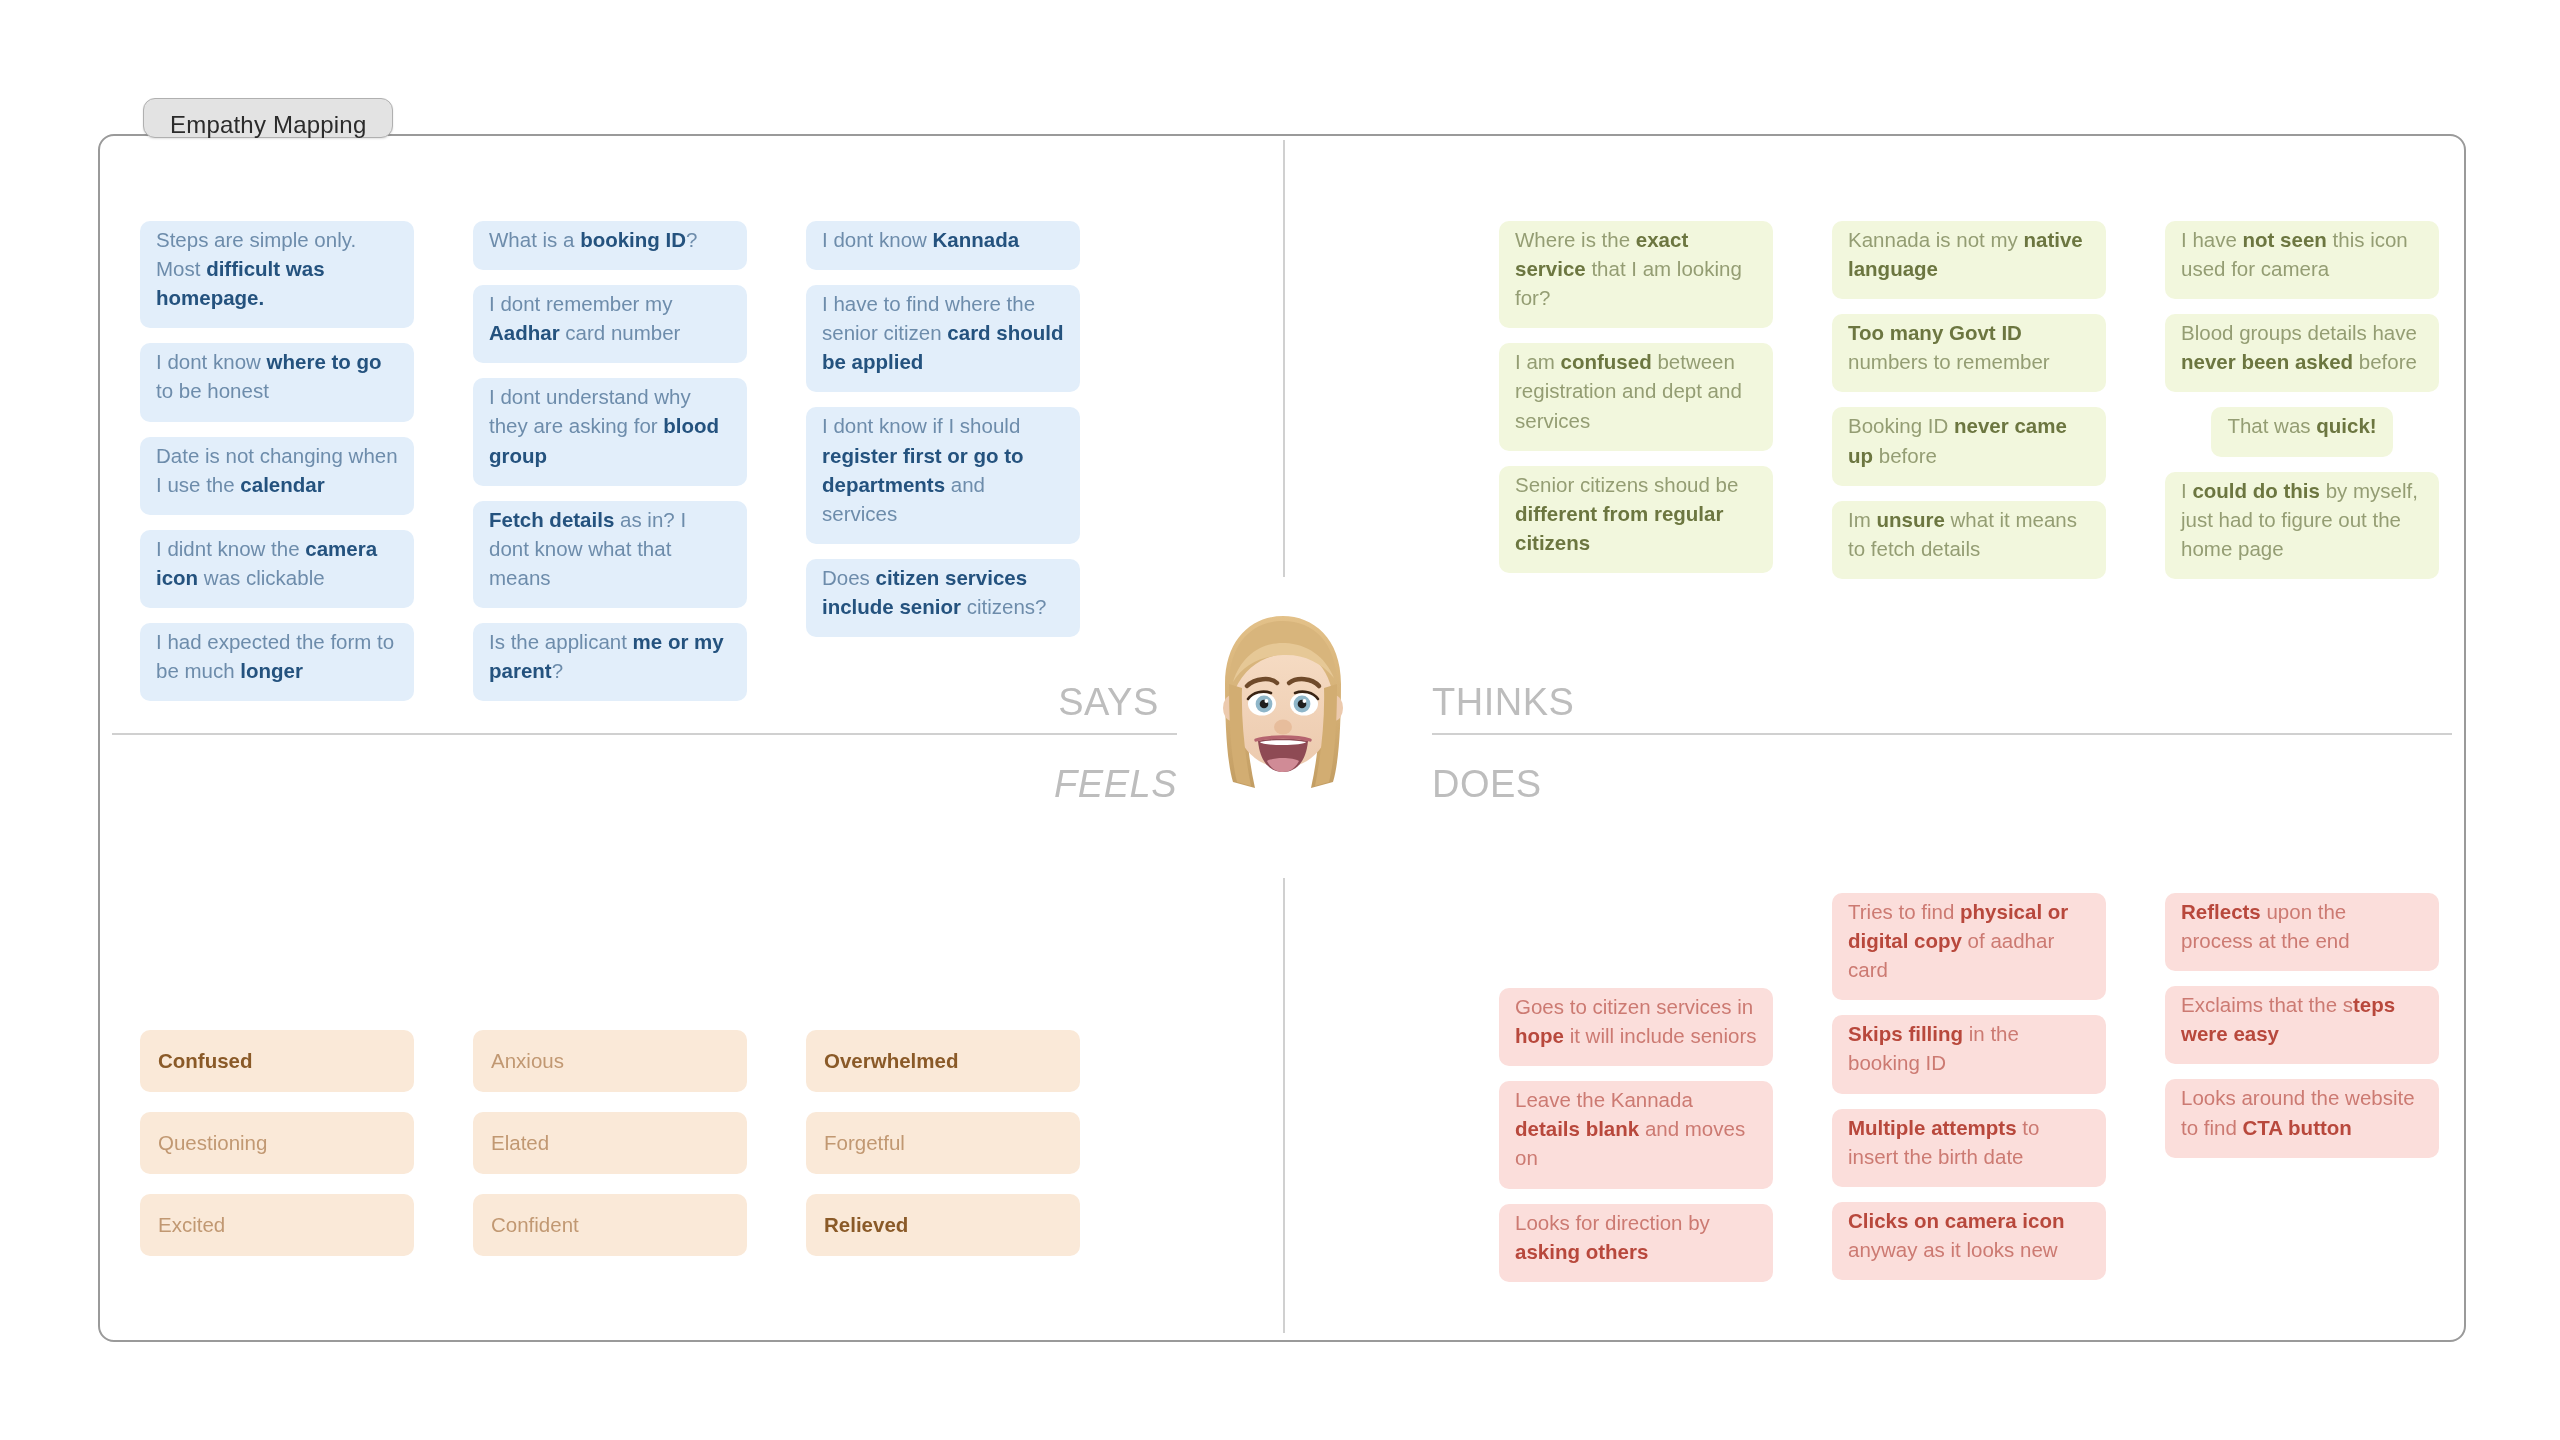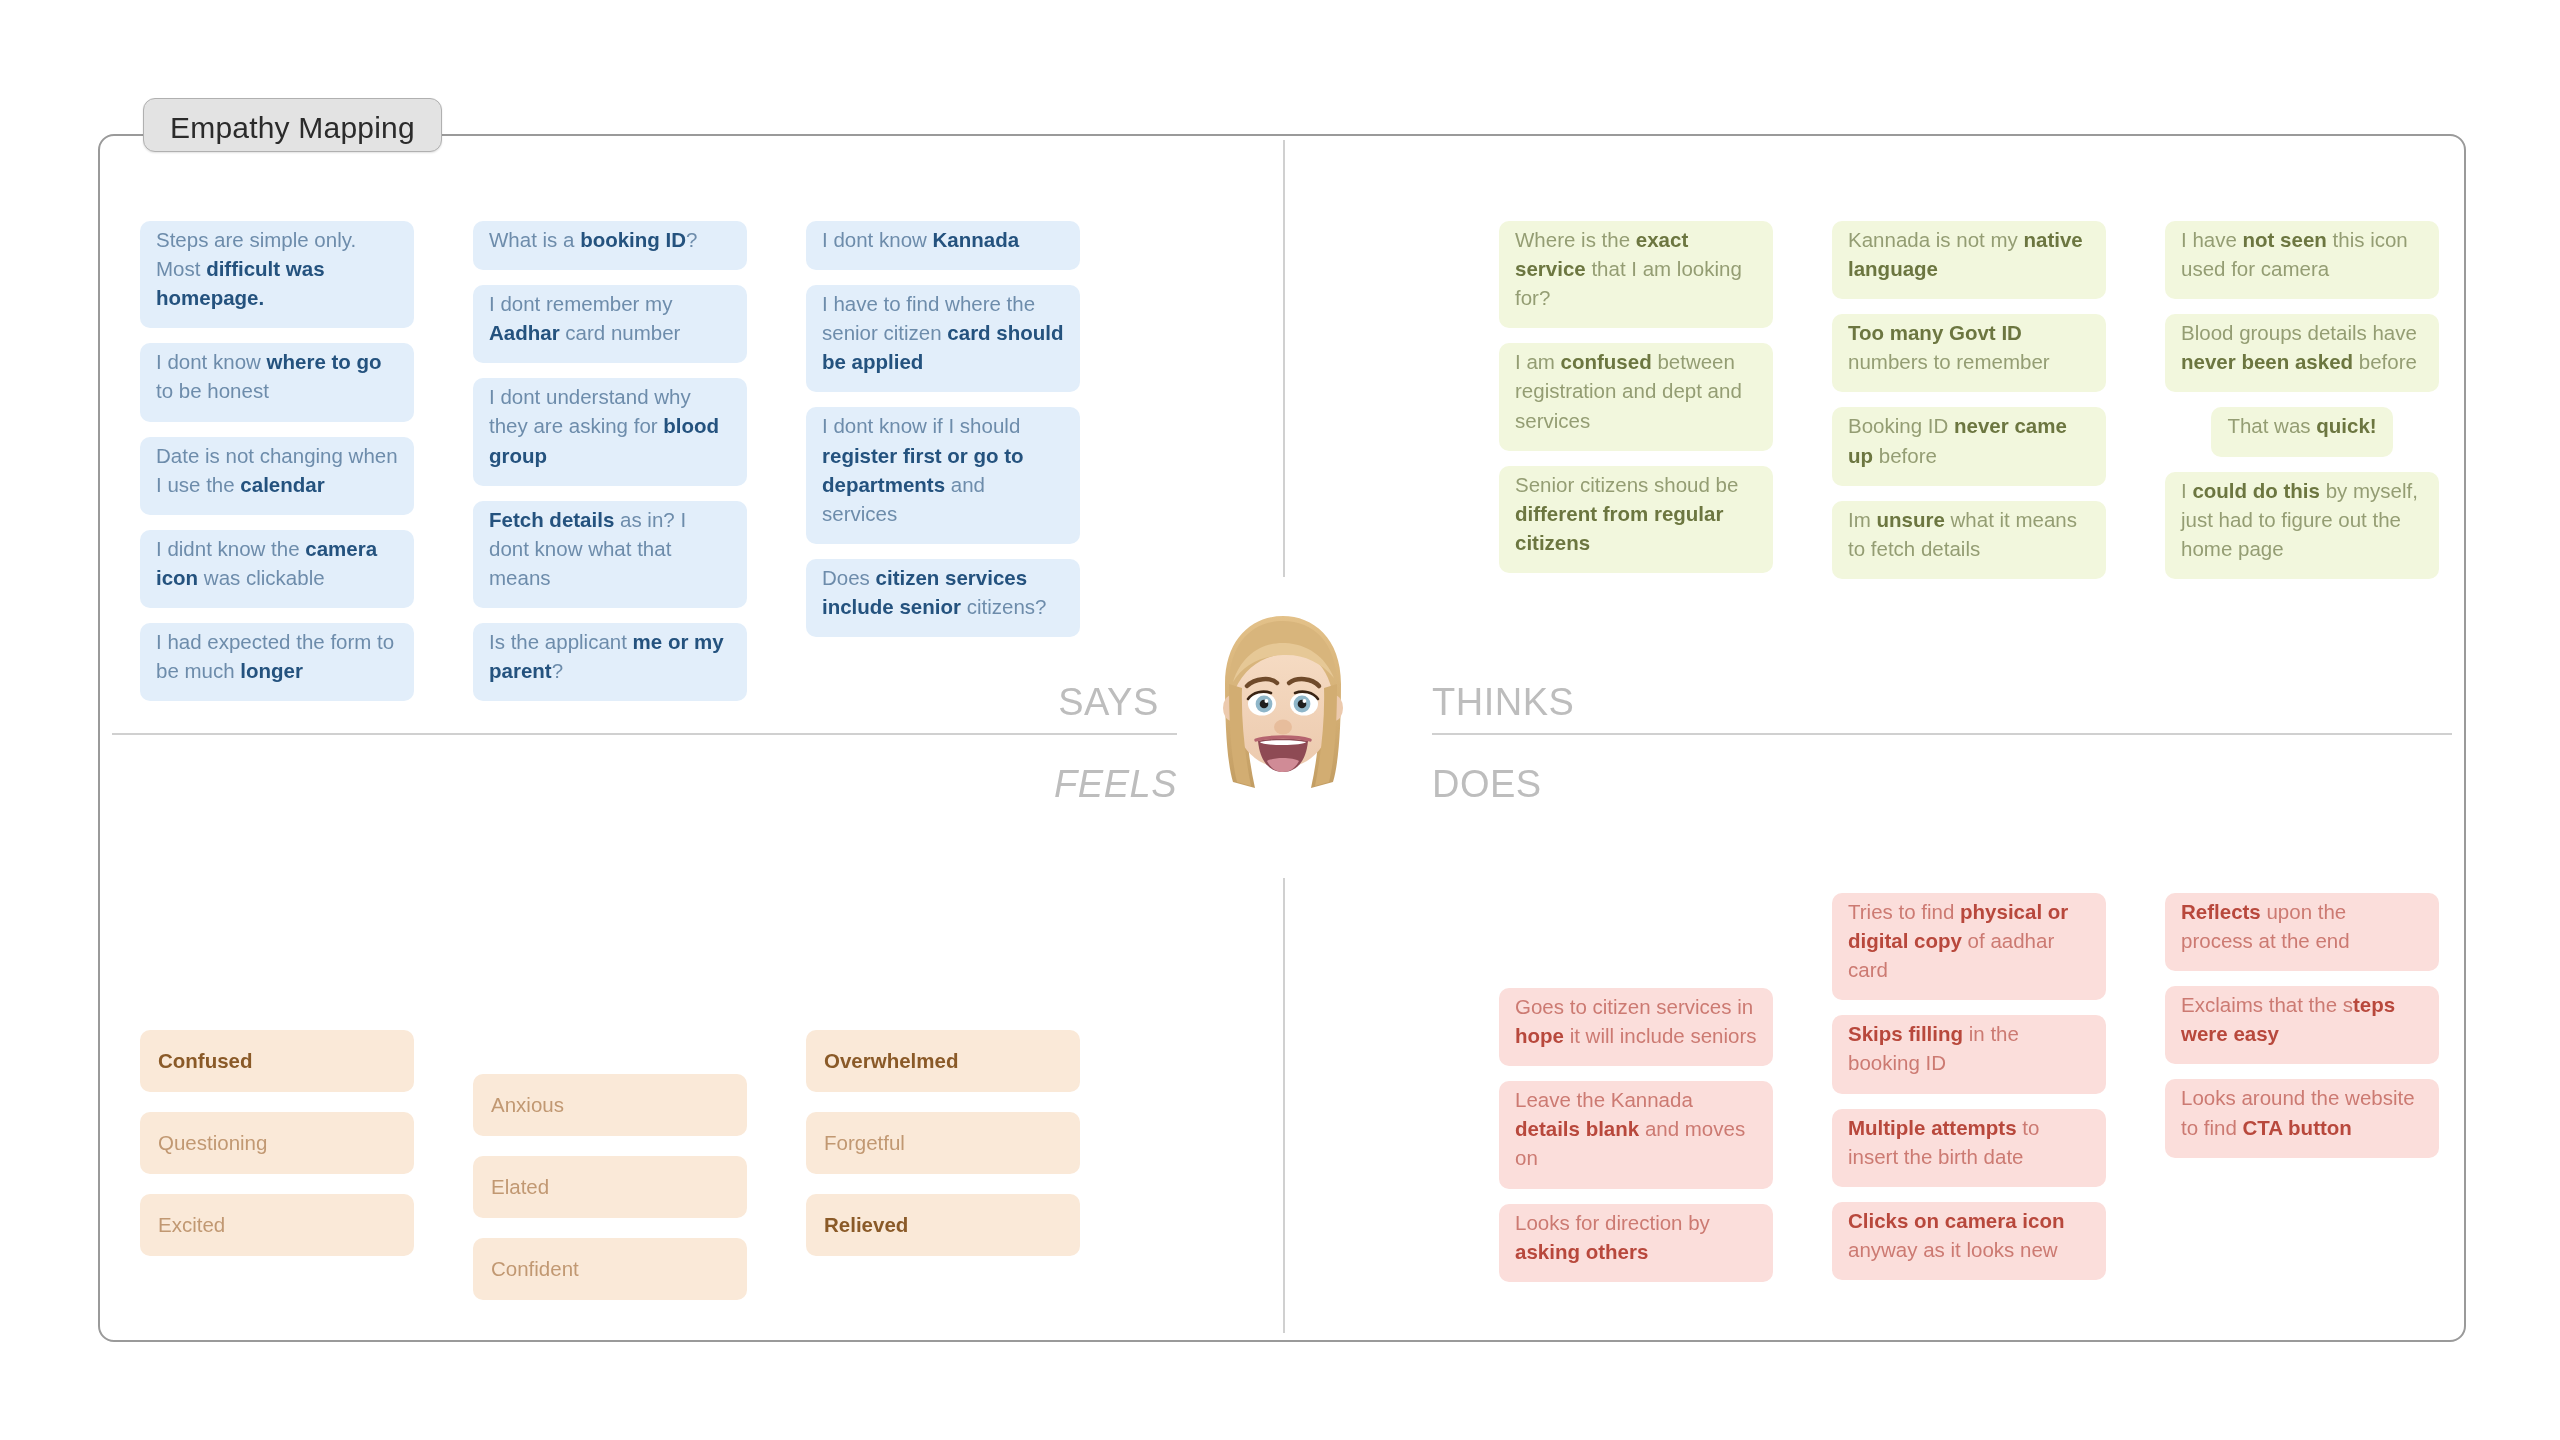--- a/index.html
+++ b/index.html
@@ -24,25 +24,25 @@
     height: 1208px;
     border: 2px solid #9a9a9a;
     border-radius: 16px;
     box-sizing: border-box;
   }
 
   #board-title-tab {
     position: absolute;
     left: 143px;
     top: 98px;
-    padding: 14px 26px 8px 26px;
+    padding: 14px 26px 0 26px;
     background: #e3e3e3;
     border: 1.5px solid #b0b0b0;
     border-radius: 12px;
-    font-size: 30px;
+    font-size: 24px;
     color: #2b2b2b;
     letter-spacing: 0.2px;
     line-height: 1;
     box-shadow: 0 1px 2px rgba(0,0,0,0.12);
     z-index: 5;
     white-space: nowrap;
   }
 
   
   .divider {
@@ -150,21 +150,21 @@
   
   #col-says-1   { left: 140px;  top: 221px; }
   #col-says-2   { left: 473px;  top: 221px; }
   #col-says-3   { left: 806px;  top: 221px; }
 
   #col-thinks-1 { left: 1499px; top: 221px; }
   #col-thinks-2 { left: 1832px; top: 221px; }
   #col-thinks-3 { left: 2165px; top: 221px; align-items: center; }
 
   #col-feels-1  { left: 140px;  top: 1030px; gap: 20px; }
-  #col-feels-2  { left: 473px;  top: 1030px; gap: 20px; margin-top: 44px; }
+  #col-feels-2  { left: 473px;  top: 1030px; gap: 20px; }
   #col-feels-3  { left: 806px;  top: 1030px; gap: 20px; justify-content: center; }
 
   #col-does-1   { left: 1499px; top: 988px; }
   #col-does-2   { left: 1832px; top: 893px; }
   #col-does-3   { left: 2165px; top: 893px; }
 </style>
 </head>
 <body>
 
 <div id="board-frame"></div>

